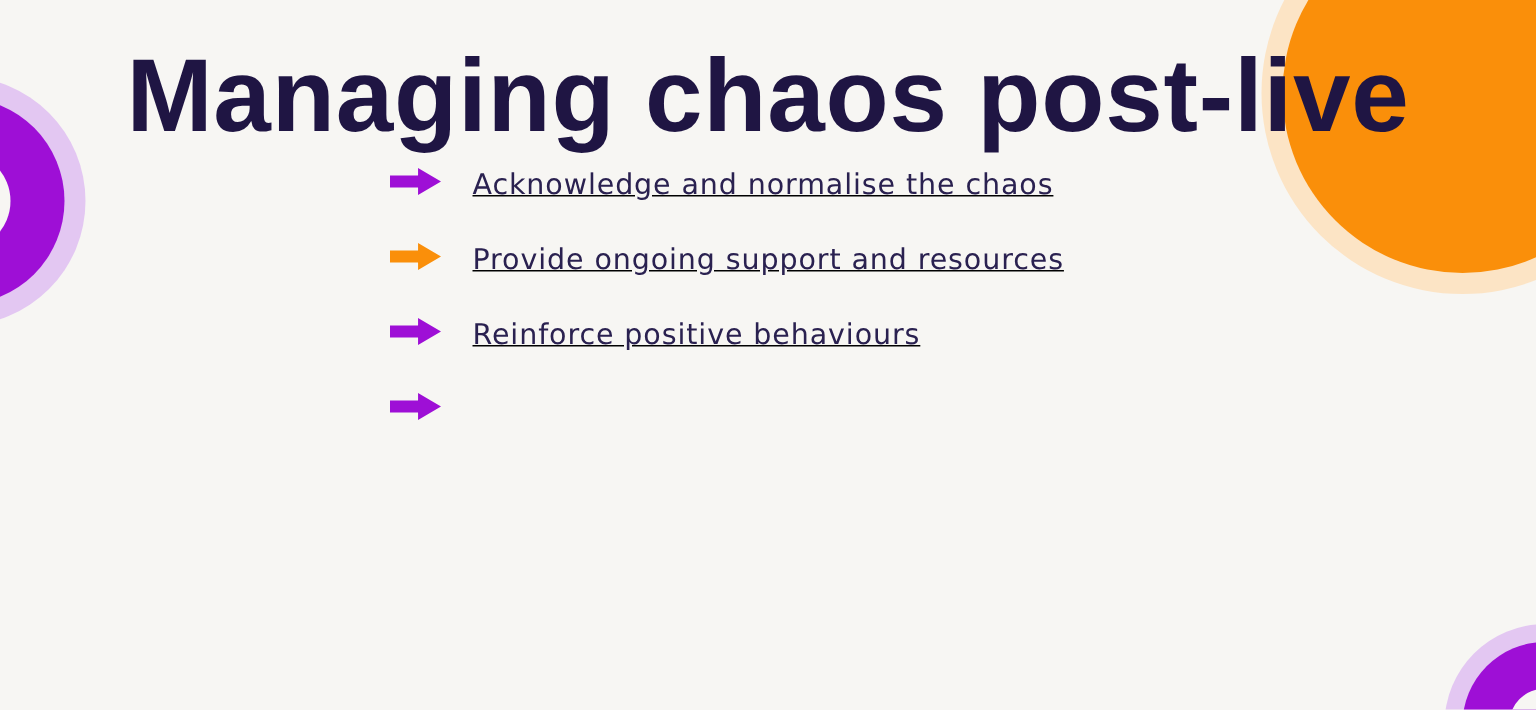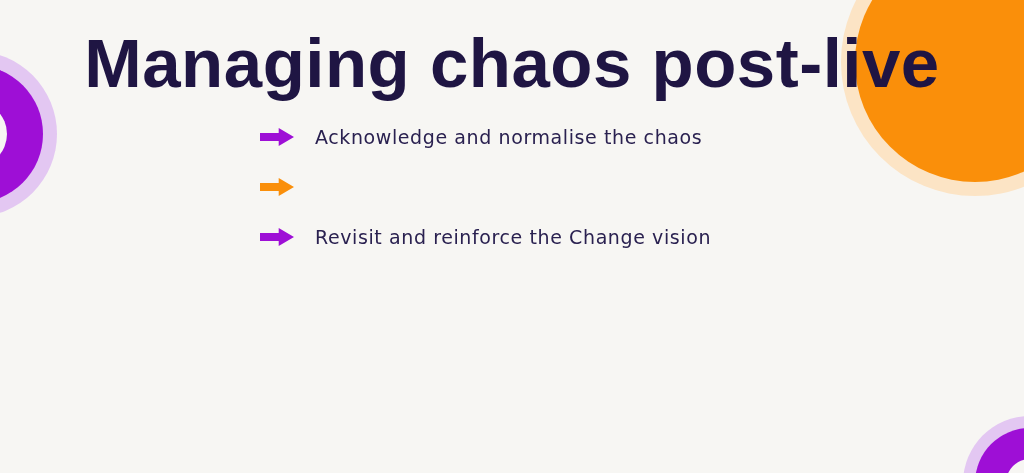--- a/index.html
+++ b/index.html
@@ -45,21 +45,22 @@
   }
   .list {
     position: absolute;
     left: 260px;
     top: 112px;
     z-index: 2;
   }
   .list-item {
     height: 50px;
     display: flex;
-    align-items: center;
+    align-items: flex-start;
+    text-decoration: underline;
   }
   .arrow {
     width: 34px;
     height: 18px;
     flex: 0 0 34px;
     clip-path: polygon(0 28%, 55% 28%, 55% 0, 100% 50%, 55% 100%, 55% 72%, 0 72%);
   }
   .arrow[data-color="purple"] { background: var(--purple, #9E0FD6); }
   .arrow[data-color="orange"] { background: var(--orange, #FA8F0A); }
   .item-text {
@@ -87,18 +88,22 @@
 
 <h1 class="title">Managing chaos post-live</h1>
 
 <div class="list">
   <div class="list-item">
     <span class="arrow" data-color="purple"></span>
     <span class="item-text">Acknowledge and normalise the chaos</span>
   </div>
   <div class="list-item">
     <span class="arrow" data-color="orange"></span>
+    <span class="item-text">Provide ongoing support and resources</span>
   </div>
   <div class="list-item">
     <span class="arrow" data-color="purple"></span>
-    <span class="item-text">Revisit and reinforce the Change vision</span>
+    <span class="item-text">Reinforce positive behaviours</span>
+  </div>
+  <div class="list-item">
+    <span class="arrow" data-color="purple"></span>
   </div>
 </div>
 
 </body></html>

